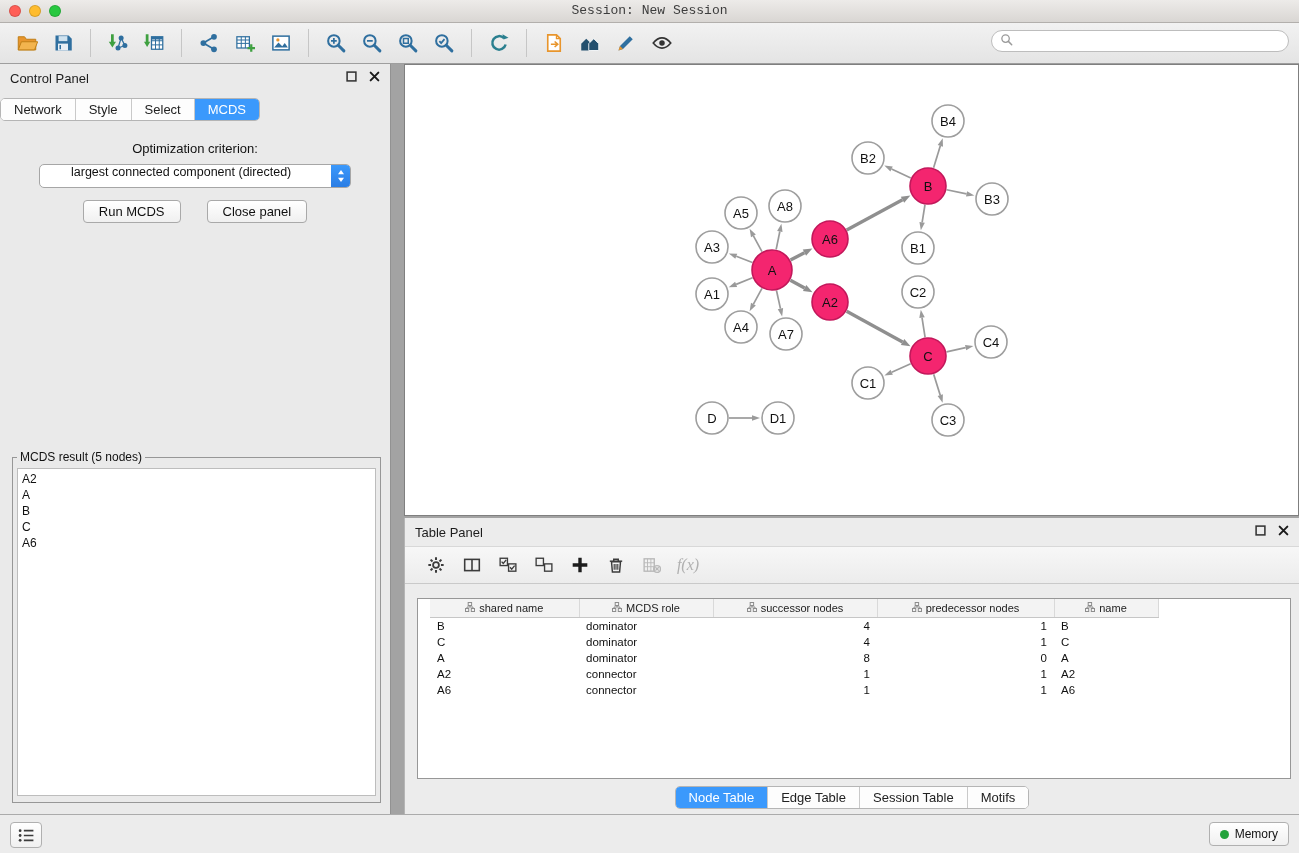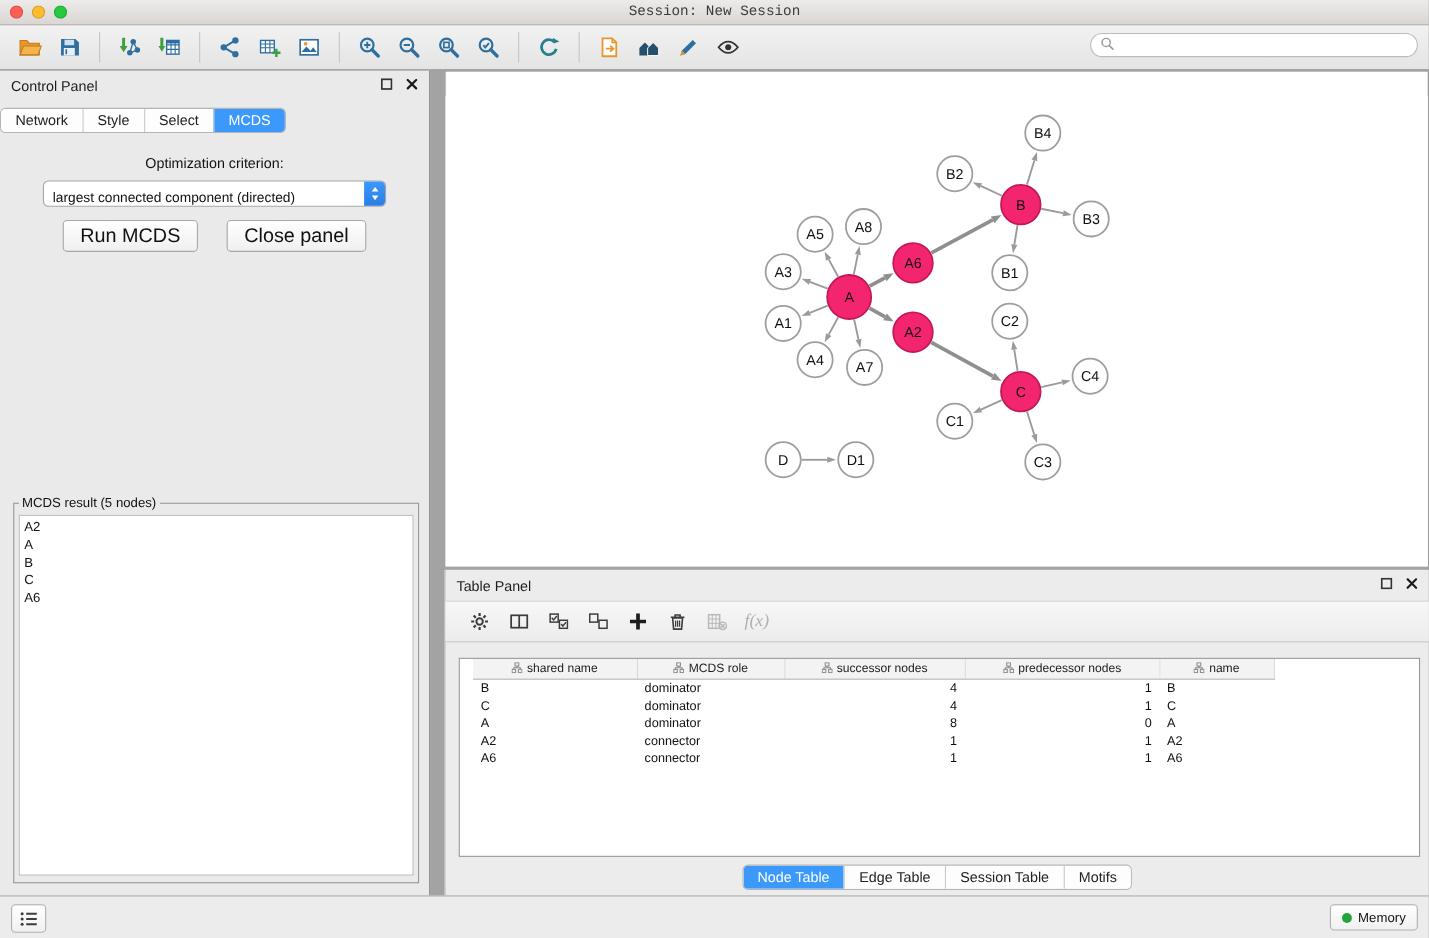--- a/index.html
+++ b/index.html
@@ -29,25 +29,25 @@
   .panel-win-icons{position:absolute;right:10px;top:7px;display:flex;gap:12px;align-items:center;}
   .panel-win-icons span{display:inline-flex;cursor:pointer;}
 
   .seg-tabs{display:flex;margin-top:6px;}
   .seg-inner{display:flex;background:#fff;border:1px solid #b5b5b5;border-radius:5px;overflow:hidden;}
   .seg{padding:3px 13px;font-size:13px;color:#222;border-left:1px solid #c9c9c9;cursor:pointer;background:#fdfdfd;}
   .seg:first-child{border-left:none;}
   .seg.active{background:var(--accent-blue);color:#fff;}
 
   .opt-label{text-align:center;margin-top:20px;font-size:13px;color:#111;}
-  .dropdown{width:312px;height:24px;margin:8px auto 0;background:#fff;border:1px solid #a6a6a6;border-radius:5px;display:flex;align-items:flex-end;box-sizing:border-box;cursor:pointer;}
+  .dropdown{width:312px;height:24px;margin:8px auto 0;background:#fff;border:1px solid #a6a6a6;border-radius:5px;display:flex;align-items:flex-start;box-sizing:border-box;cursor:pointer;padding-left:23px;}
   .dropdown .dd-text{flex:1;padding-left:8px;font-size:12.5px;white-space:nowrap;color:#111;}
   .dd-stepper{width:19px;height:22px;background:linear-gradient(var(--accent-blue),#2a7de4);border-radius:0 4px 4px 0;display:flex;align-items:center;justify-content:center;}
   .btn-row{display:flex;justify-content:center;gap:26px;margin-top:12px;}
-  .mac-btn{padding:3px 15px;font-size:18px;color:#111;background:linear-gradient(#ffffff,#f0f0f0);border:1px solid #a9a9a9;border-radius:4px;cursor:pointer;font-family:inherit;}
+  .mac-btn{padding:3px 15px;font-size:13px;color:#111;background:linear-gradient(#ffffff,#f0f0f0);border:1px solid #a9a9a9;border-radius:4px;cursor:pointer;font-family:inherit;}
 
   .result-fieldset{position:absolute;left:12px;right:9px;top:386px;bottom:12px;border:1px solid #979797;margin:0;padding:2px;}
   .result-fieldset legend{font-size:12px;color:#111;padding:0 3px;margin-left:2px;margin-top:28px;}
   .result-list{position:absolute;left:4px;right:4px;top:4px;bottom:6px;background:#fff;border:1px solid #bdbdbd;overflow:auto;font-size:12px;line-height:16px;padding:2px 0 0 4px;box-sizing:border-box;}
   .result-item{color:#111;}
 
   
   .network-window{position:absolute;left:404px;top:64px;width:895px;height:452px;background:#fff;border:1px solid #7f7f7f;box-sizing:border-box;z-index:10;}
   .inner-titlebar{position:relative;height:22px;background:linear-gradient(#ececec,#d7d7d7);border-bottom:1px solid #aaa;}
   .inner-titlebar .title-text{position:absolute;left:0;right:0;top:3px;text-align:center;font-size:13px;color:#333;}

